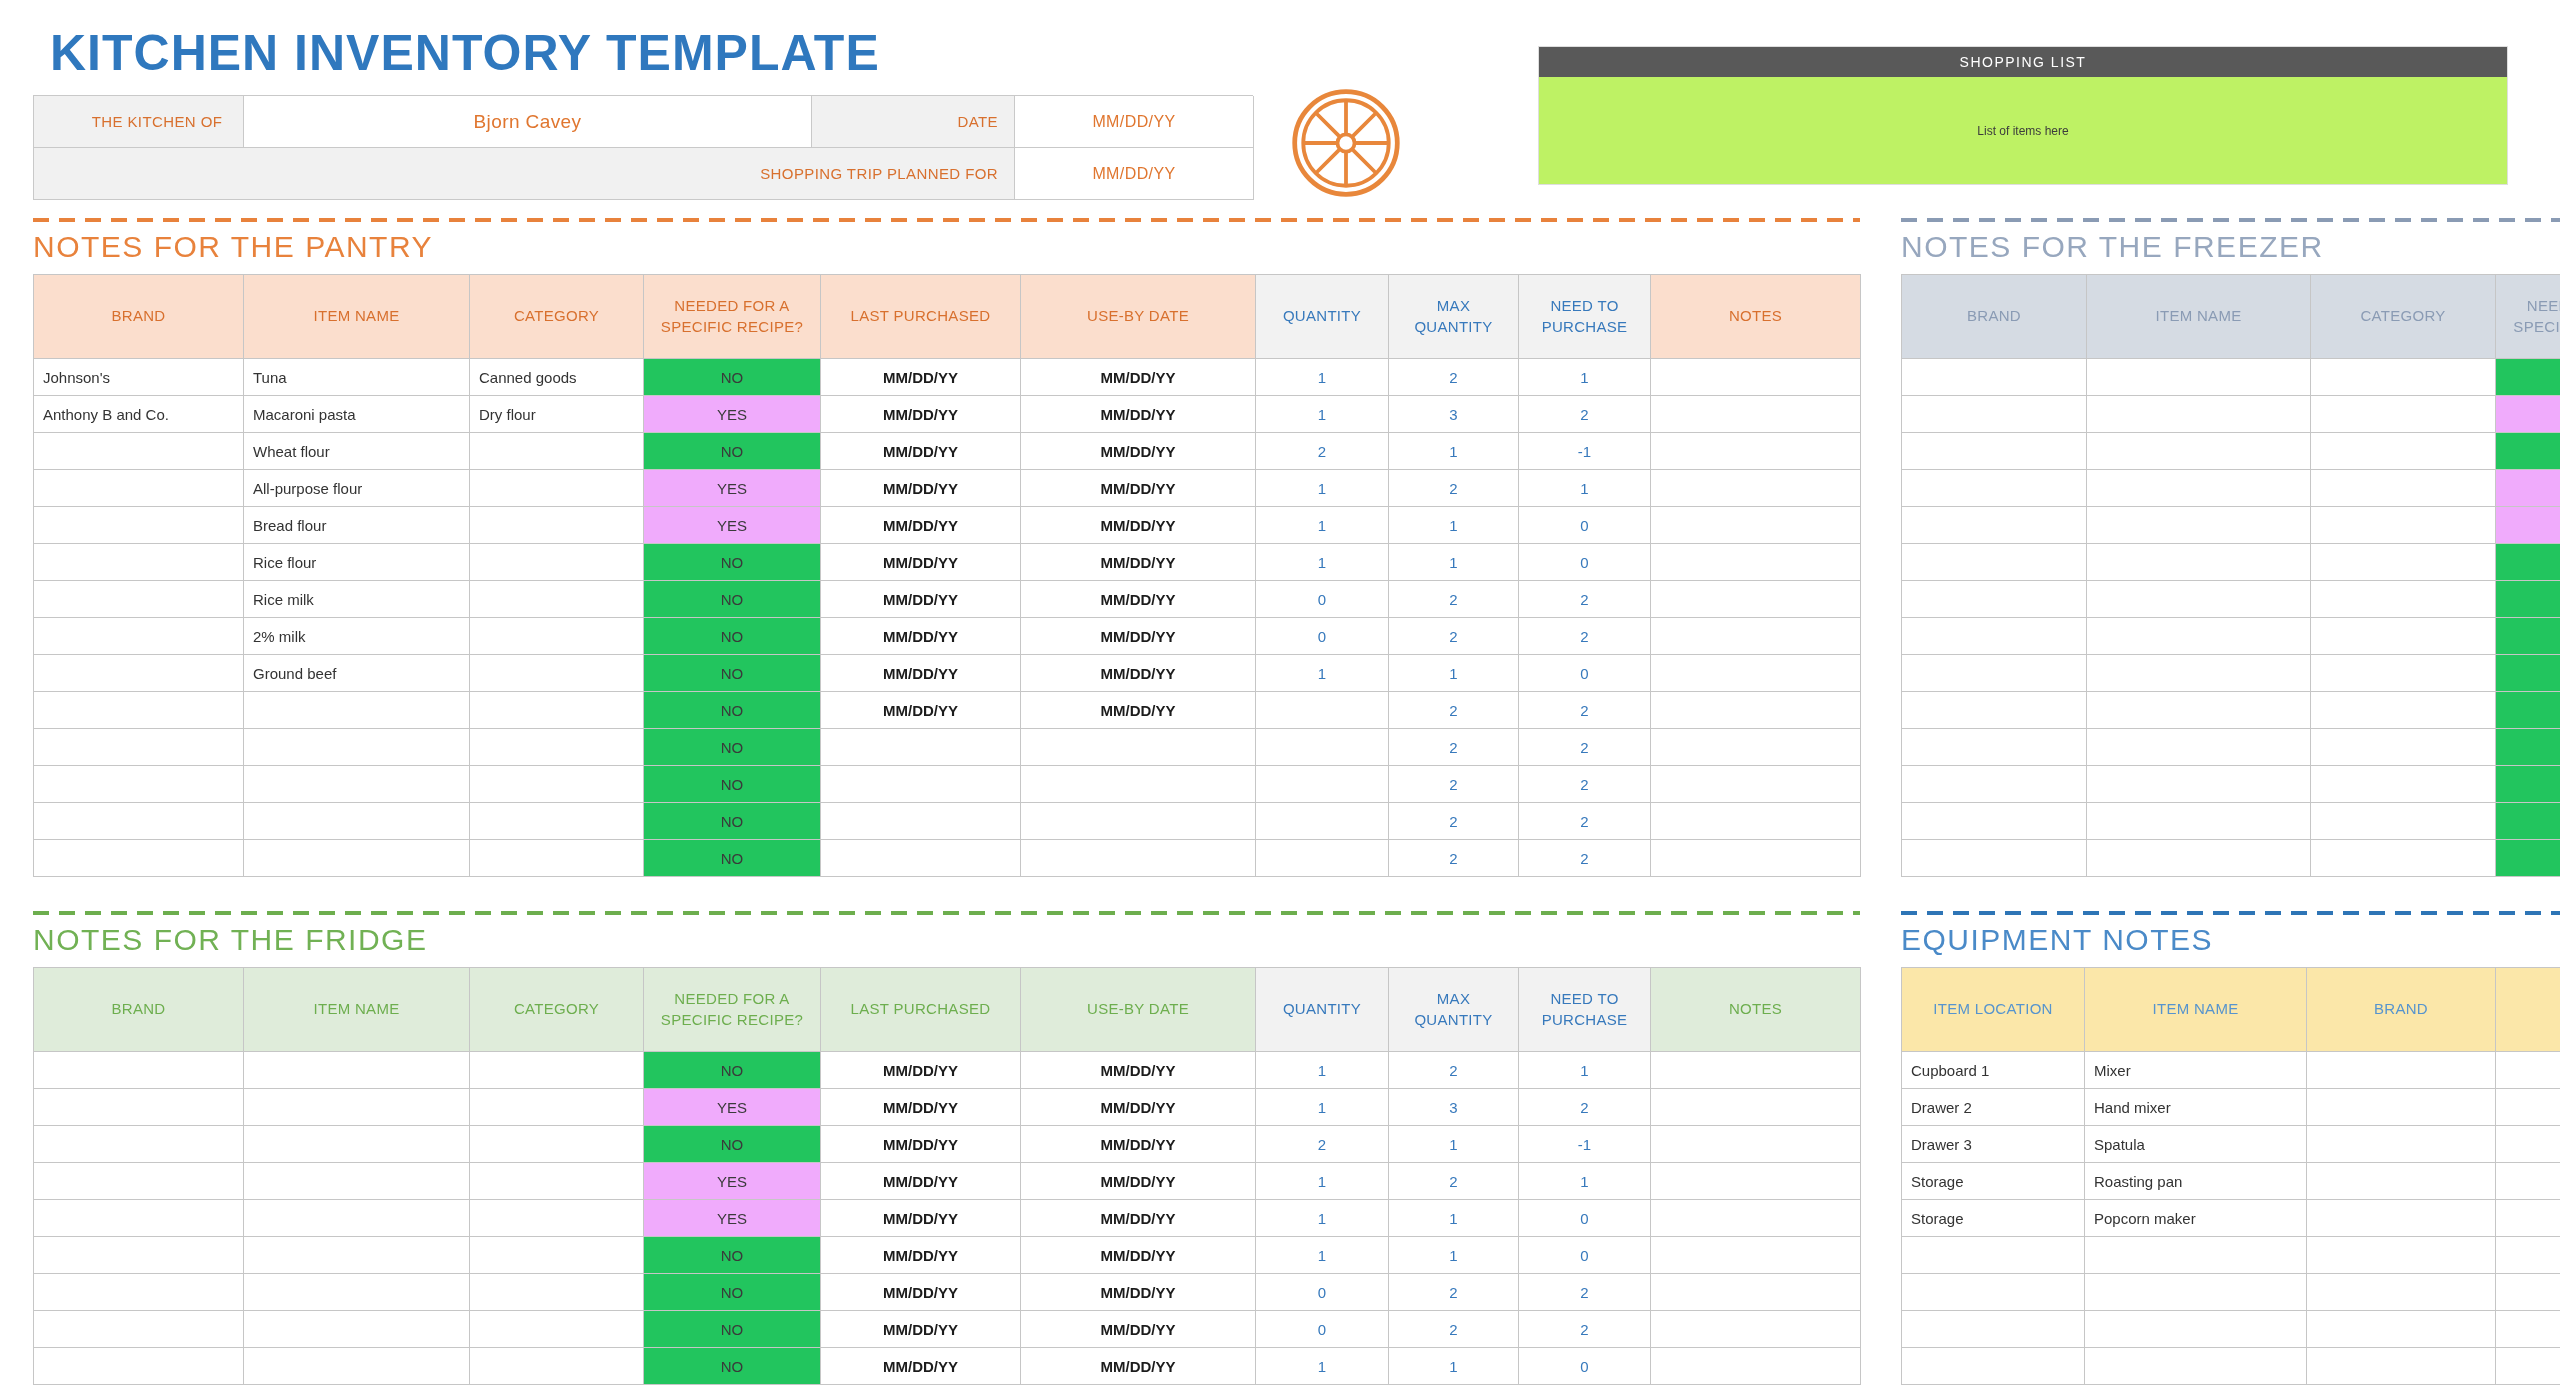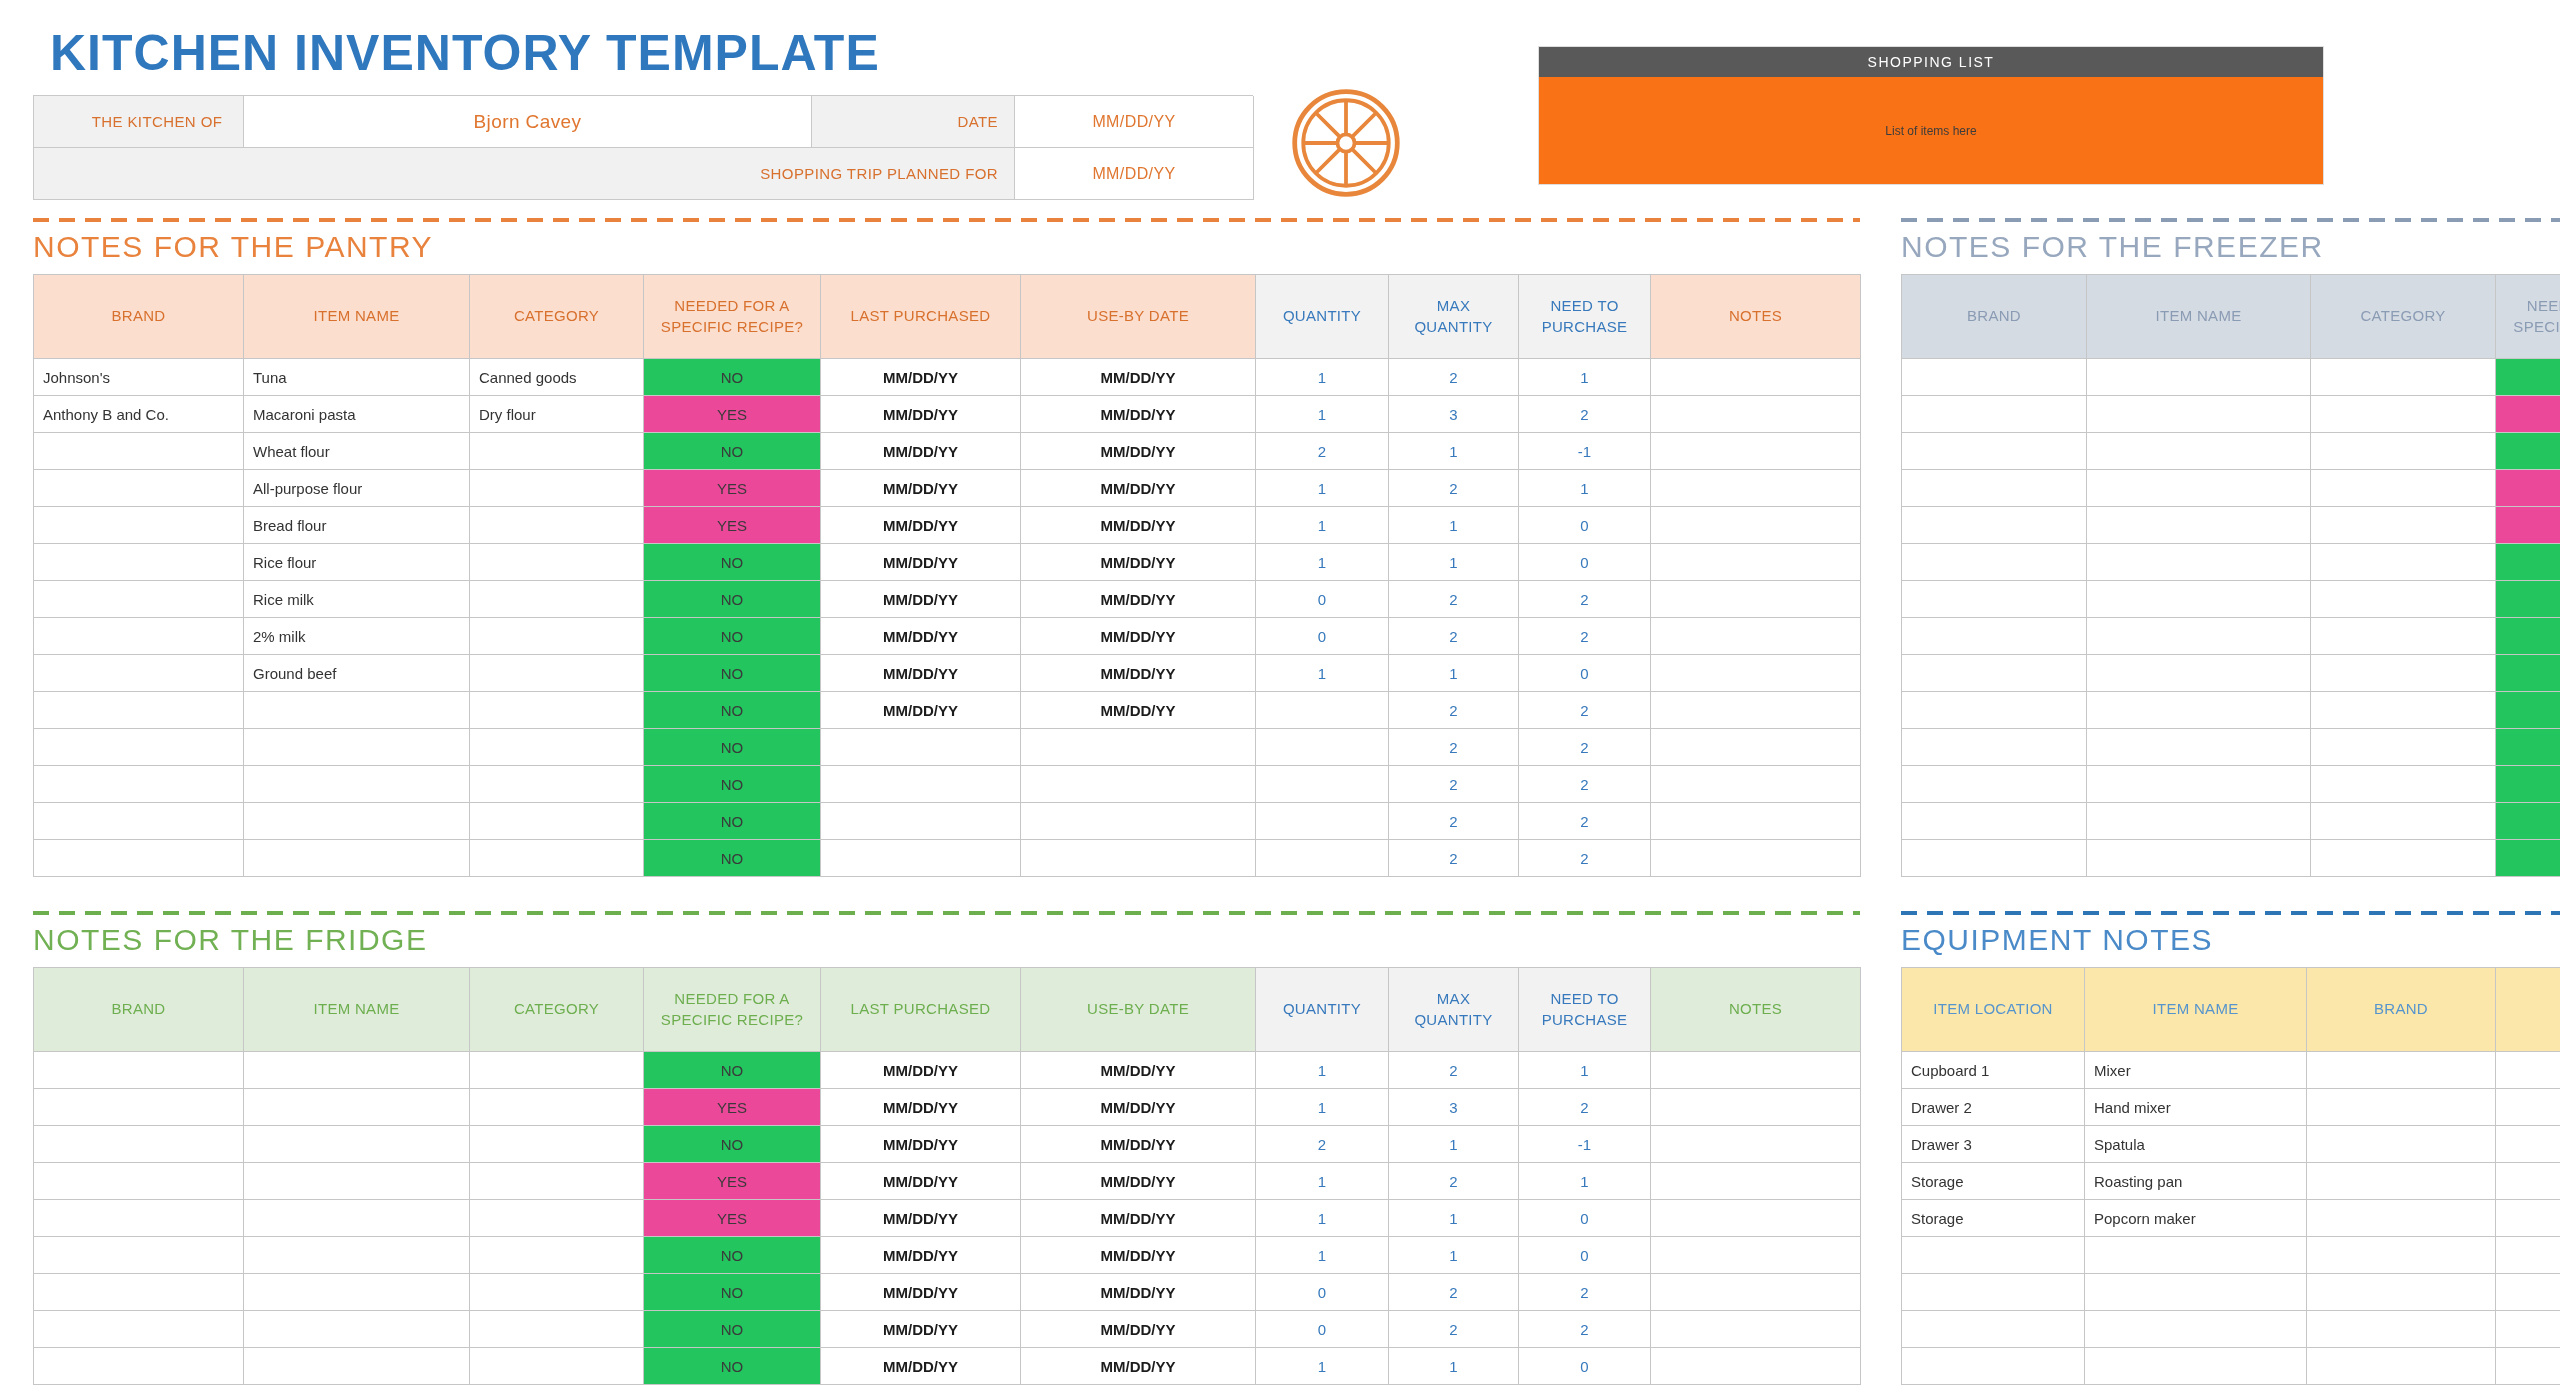--- a/index.html
+++ b/index.html
@@ -27,22 +27,22 @@
   .fcell.val { background:#fff; color:#E0762F; justify-content:center; }
   .fc-kitchen-label { justify-content:center; }
   .fc-kitchen-value { font-size:19px; }
   .fc-date-label, .fc-trip-label { justify-content:flex-end; padding-right:16px; }
   .fc-trip-label { grid-column:1 / span 3; }
   .fc-date-value, .fc-trip-value { font-size:16px; }
   
   #citrus { position:absolute; left:1289px; top:86px; width:114px; height:114px; }
   
   #shopping-list {
-    position:absolute; left:1538px; top:46px; width:786px; height:139px;
-    border:1px solid #DEDEDE; background:#f97316;
+    position:absolute; left:1538px; top:46px; width:970px; height:139px;
+    border:1px solid #DEDEDE; background:#bef264;
   }
   #shopping-list .bar {
     height:30px; background:#595959; color:#FFFFFF; display:flex;
     align-items:center; justify-content:center; font-size:14px; letter-spacing:1.5px;
   }
   #shopping-list .note {
     height:107px; display:flex; align-items:center; justify-content:center;
     font-size:12px; color:#3C3C3C;
   }
   
@@ -75,21 +75,21 @@
   .fridge-tbl th { background:#DFECDA; color:#6DAE4E; }
   .pantry-tbl th:nth-child(7), .pantry-tbl th:nth-child(8), .pantry-tbl th:nth-child(9),
   .fridge-tbl th:nth-child(7), .fridge-tbl th:nth-child(8), .fridge-tbl th:nth-child(9) {
     background:#F2F2F2; color:#3779BC;
   }
   .freezer-tbl th { background:#D5DBE3; color:#8A9BB4; }
   .equip-tbl  th { background:#FBE7A9; color:#5694CE; }
   
   td.col-recipe { text-align:center; padding:0; color:#3A3A3A; }
   td.col-recipe.no  { background:#22c55e; }
-  td.col-recipe.yes { background:#ec4899; }
+  td.col-recipe.yes { background:#f0abfc; }
   td.col-last, td.col-useby { text-align:center; font-weight:700; color:#1C1C1C; }
   td.col-qty, td.col-max, td.col-need { text-align:center; color:#3779BC; }
 </style>
 </head>
 <body>
 
 <h1 id="main-title">KITCHEN INVENTORY TEMPLATE</h1>
 
 <div id="form">
   <div class="fcell lab fc-kitchen-label">THE KITCHEN OF</div>

